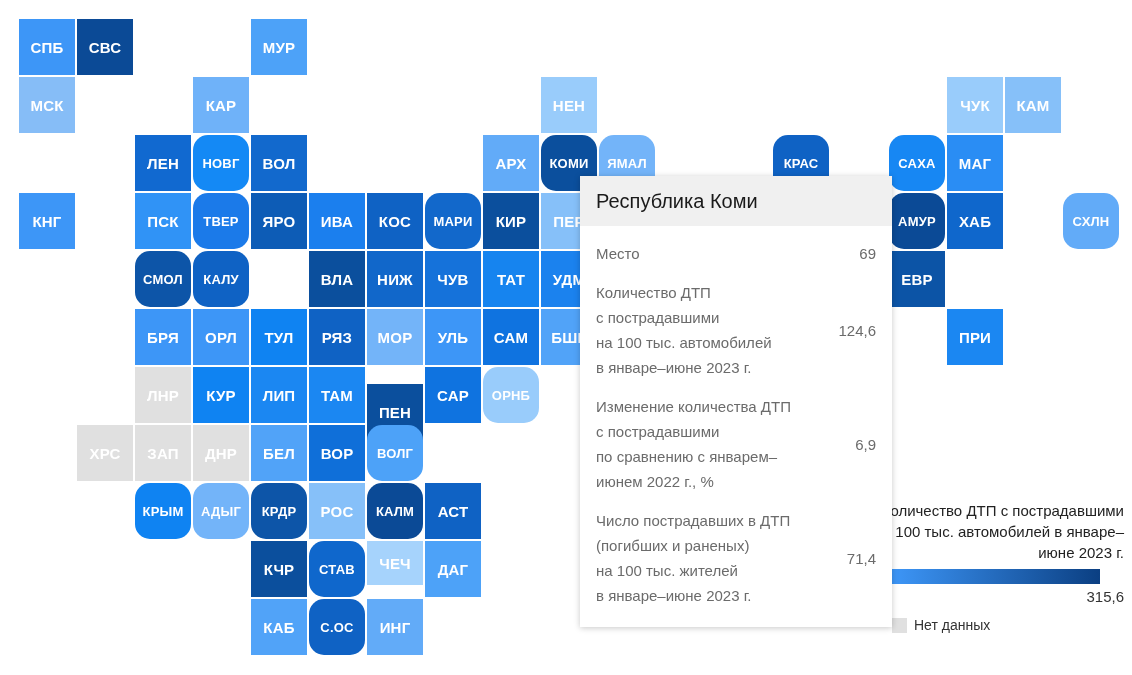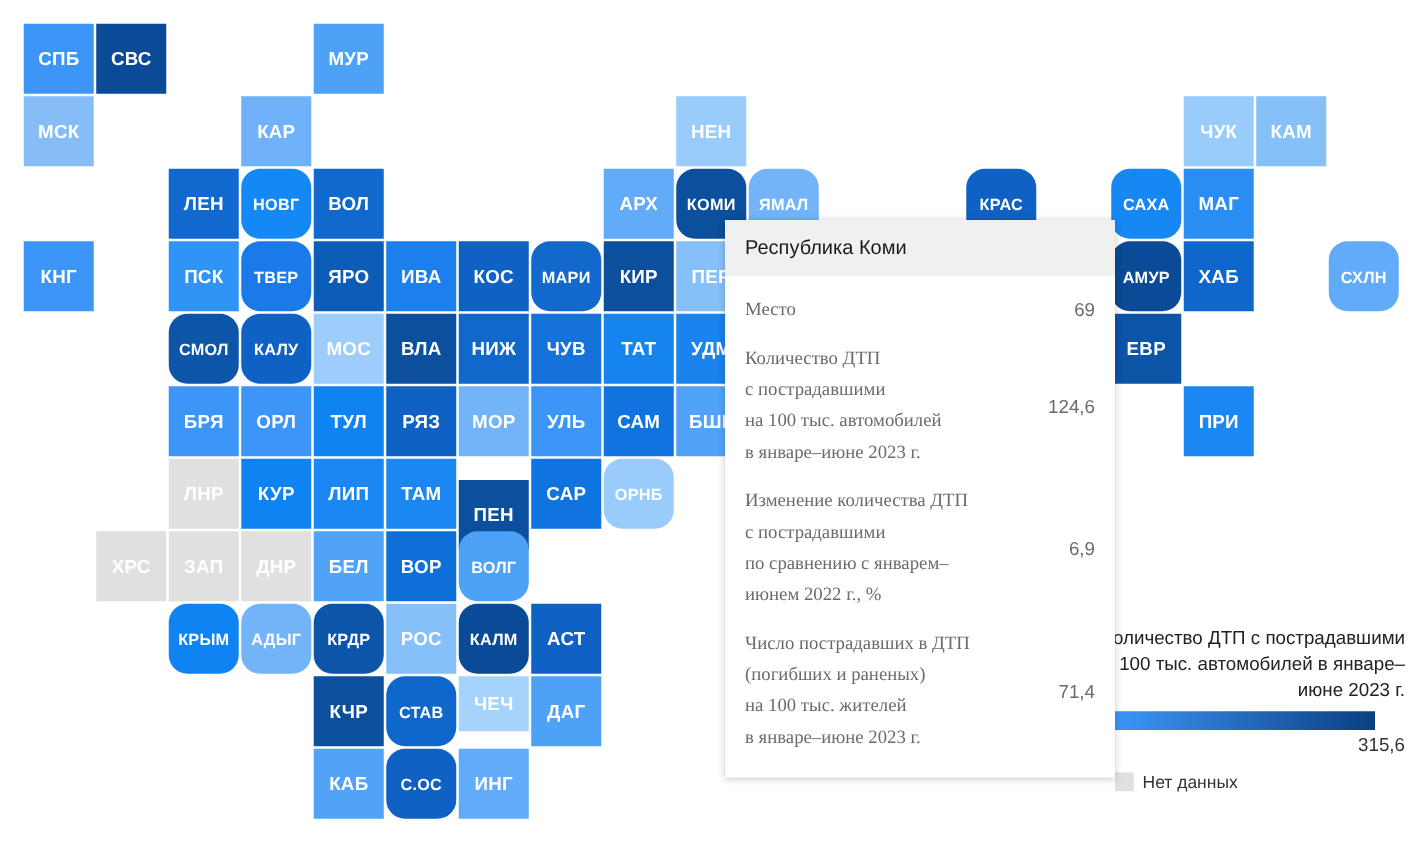--- a/index.html
+++ b/index.html
@@ -71,36 +71,35 @@
     width: 312px;
     background: #ffffff;
     box-shadow: 0 1px 6px rgba(0,0,0,.22);
     z-index: 50;
     font-size: 15px;
   }
   #tooltip-header {
     background: #f0f0f0;
     padding: 14px 28px 13px 16px;
     color: #1a1a1a;
-    font-size: 16px;
+    font-size: 20px;
   }
   #tooltip-body { padding: 4px 16px 16px 16px; }
   .tt-row {
     display: flex;
     align-items: center;
     justify-content: space-between;
     gap: 10px;
     padding: 11px 0 3px 0;
   }
   .tt-label {
     color: #6b6b6b;
     line-height: 25px;
     white-space: pre-line;
     flex: 1 1 auto;
-    font-family: Liberation Serif, serif;
   }
   .tt-value {
     color: #6b6b6b;
     white-space: nowrap;
     flex: 0 0 auto;
     text-align: right;
   }
 </style>
 </head>
 <body>
@@ -193,23 +192,20 @@
         <span>ХАБ</span>
       </div>
       <div class="tile small" style="left: 1063px; top: 193px; width: 56px; height: 56px; background: rgb(98, 171, 248);">
         <span>СХЛН</span>
       </div>
       <div class="tile small" style="left: 135px; top: 251px; width: 56px; height: 56px; background: rgb(13, 85, 168);">
         <span>СМОЛ</span>
       </div>
       <div class="tile small" style="left: 193px; top: 251px; width: 56px; height: 56px; background: rgb(15, 98, 196);">
         <span>КАЛУ</span>
-      </div>
-      <div class="tile" style="left: 251px; top: 251px; width: 56px; height: 56px; background: rgb(158, 205, 251);">
-        <span>МОС</span>
       </div>
       <div class="tile" style="left: 309px; top: 251px; width: 56px; height: 56px; background: rgb(11, 79, 157);">
         <span>ВЛА</span>
       </div>
       <div class="tile" style="left: 367px; top: 251px; width: 56px; height: 56px; background: rgb(17, 103, 202);">
         <span>НИЖ</span>
       </div>
       <div class="tile" style="left: 425px; top: 251px; width: 56px; height: 56px; background: rgb(21, 114, 218);">
         <span>ЧУВ</span>
       </div>

